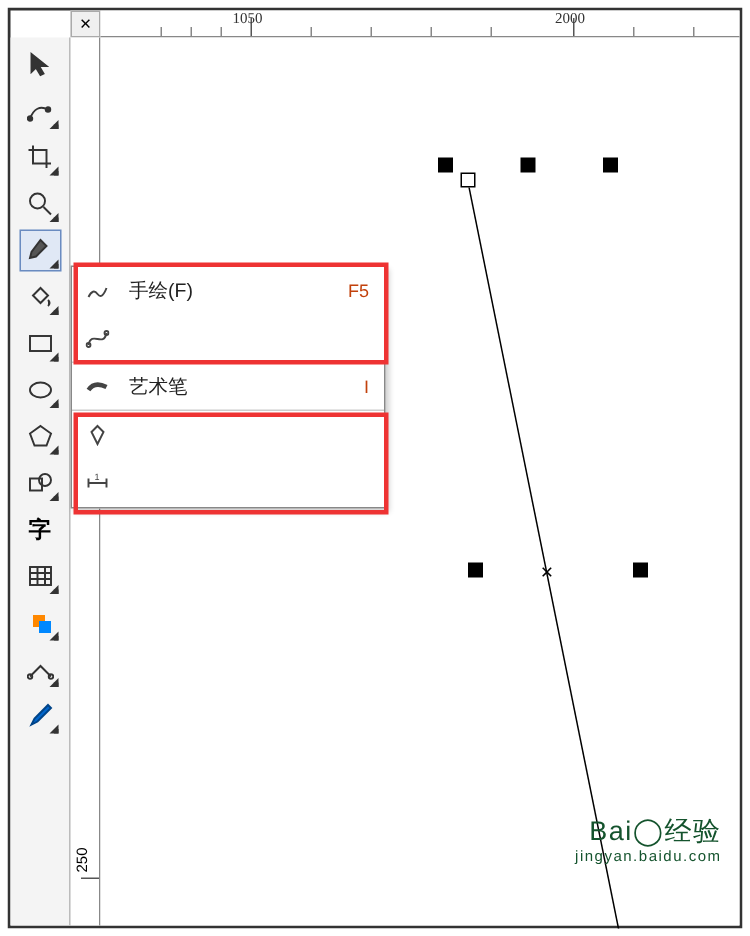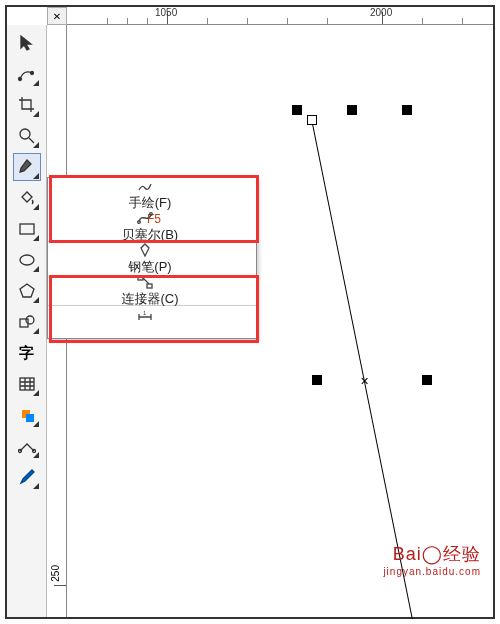--- a/index.html
+++ b/index.html
@@ -3,21 +3,21 @@
 <meta charset="utf-8">
 <style>
 * { box-sizing: border-box; margin: 0; padding: 0; font-family: "Microsoft YaHei", sans-serif; }
 body { width: 500px; height: 624px; background: #fff; position: relative; overflow: hidden; border: 5px solid #fff; }
 .frame { border: 2px solid #333; width: 100%; height: 100%; position: relative; background: #fff; }
 
 
 .ruler-h { position: absolute; top: 0; left: 60px; right: 0; height: 18px; background: #fff; border-bottom: 1px solid #888; font-size: 10px; color: #333; }
 .ruler-h .tick-major { position: absolute; top: 0; bottom: 0; }
 .ruler-h .tick-major:before { content: ""; position: absolute; bottom: 0; left: 0; width: 1px; height: 12px; background: #555; }
-.ruler-h .tick-major span { position: absolute; top: 0; left: -12px; width: 40px; text-align: left; }
+.ruler-h .tick-major span { position: absolute; top: 0; left: -12px; width: 40px; text-align: left; font-family: Liberation Serif, serif; }
 .ruler-h .tick-minor { position: absolute; bottom: 0; width: 1px; height: 6px; background: #888; }
 .ruler-corner { position: absolute; top: 0; left: 40px; width: 20px; height: 18px; background: #f0f0f0; border: 1px solid #aaa; display: flex; align-items: center; justify-content: center; font-size: 10px; }
 .ruler-v { position: absolute; top: 18px; left: 40px; width: 20px; bottom: 0; background: #fff; border-right: 1px solid #888; font-size: 10px; }
 .ruler-v .tick-major { position: absolute; left: 0; right: 0; }
 .ruler-v .tick-major:before { content:""; position:absolute; right:0; top:0; height:1px; width:12px; background:#555; }
 .ruler-v .tick-major span { position:absolute; left: 3px; top: -20px; writing-mode: vertical-rl; transform: rotate(180deg); }
 
 
 .toolbar { position: absolute; top: 18px; left: 0; width: 40px; bottom: 0; background: #f4f4f4; border-right: 1px solid #bbb; display: flex; flex-direction: column; align-items: center; padding-top: 4px; gap: 3px; }
 .tool { width: 28px; height: 28px; display: flex; align-items: center; justify-content: center; border: 1px solid transparent; cursor: pointer; }
@@ -27,32 +27,32 @@
 .tool.has-flyout:after { content: ""; position: absolute; right: 1px; bottom: 1px; border: 3px solid transparent; border-right-color: #333; border-bottom-color: #333; }
 
 
 .canvas { position: absolute; top: 18px; left: 60px; right: 0; bottom: 0; background: #fff; }
 .handle { position: absolute; width: 10px; height: 10px; background: #000; }
 .handle.open { background: #fff; border: 1px solid #000; }
 .line { position: absolute; background: #000; transform-origin: top left; }
 
 
 .flyout { position: absolute; top: 170px; left: 40px; width: 210px; background: #fff; border: 1px solid #888; box-shadow: 2px 2px 4px rgba(0,0,0,0.2); z-index: 10; }
-.flyout-item { display: flex; align-items: center; height: 32px; padding: 0 10px 0 6px; cursor: pointer; font-size: 13px; color: #222; flex-direction: column; }
+.flyout-item { display: flex; align-items: center; height: 32px; padding: 0 10px 0 6px; cursor: pointer; font-size: 13px; color: #222; }
 .flyout-item.sep-after { border-bottom: 1px solid #ccc; }
 .flyout-item .ficon { width: 22px; height: 22px; display: flex; align-items: center; justify-content: center; margin-right: 10px; }
 .flyout-item .ficon svg { width: 16px; height: 16px; stroke: #444; fill: none; stroke-width: 1.3; }
 .flyout-item .label { flex: 1; }
 .flyout-item .shortcut { color: #c2410c; font-size: 12px; margin-left: 8px; }
 
 
 .hl { position: absolute; border: 3px solid #e33; pointer-events: none; z-index: 20; }
 
 
-.wm { position: absolute; right: 12px; bottom: 40px; text-align: right; color: #b91c1c; font-size: 18px; letter-spacing: 1px; pointer-events: none; }
+.wm { position: absolute; right: 12px; bottom: 40px; text-align: right; color: #14532d; font-size: 18px; letter-spacing: 1px; pointer-events: none; }
 .wm .sub { font-size: 10px; display: block; margin-left: 35px; }
 </style>
 </head>
 <body>
 <div class="frame">
 
 <div class="ruler-corner">
       <span>✕</span>
     </div>
 
@@ -187,41 +187,37 @@
     <span class="shortcut">F5</span>
   </div>
   <div class="flyout-item sep-after">
     <span class="ficon">
           <svg>
             <path d="M2 12 C4 2 12 14 14 4"></path>
             <circle cx="2" cy="12" r="1.3"></circle>
             <circle cx="14" cy="4" r="1.3"></circle>
           </svg>
         </span>
-    <span class="label">贝塞尔(B)</span>
     <span class="shortcut"></span>
   </div>
+  <div class="flyout-item sep-after">
+    <span class="ficon">
+          <svg>
+            <path d="M2 10 Q6 4 14 8" stroke-width="3"></path>
+          </svg>
+        </span>
+    <span class="label">艺术笔</span>
+    <span class="shortcut">I</span>
+  </div>
   <div class="flyout-item">
     <span class="ficon">
           <svg>
             <path d="M8 2 L12 6 L8 14 L4 6 Z"></path>
           </svg>
         </span>
-    <span class="label">钢笔(P)</span>
-    <span class="shortcut"></span>
-  </div>
-  <div class="flyout-item sep-after">
-    <span class="ficon">
-          <svg>
-            <rect x="1" y="2" width="5" height="4"></rect>
-            <rect x="10" y="10" width="5" height="4"></rect>
-            <path d="M6 4 L12 10"></path>
-          </svg>
-        </span>
-    <span class="label">连接器(C)</span>
     <span class="shortcut"></span>
   </div>
   <div class="flyout-item">
     <span class="ficon">
           <svg>
             <path d="M2 8 L14 8 M2 5 L2 11 M14 5 L14 11"></path>
             <text x="6" y="6" font-size="6" stroke="none" fill="#444">1</text>
           </svg>
         </span>
     <span class="shortcut"></span>

